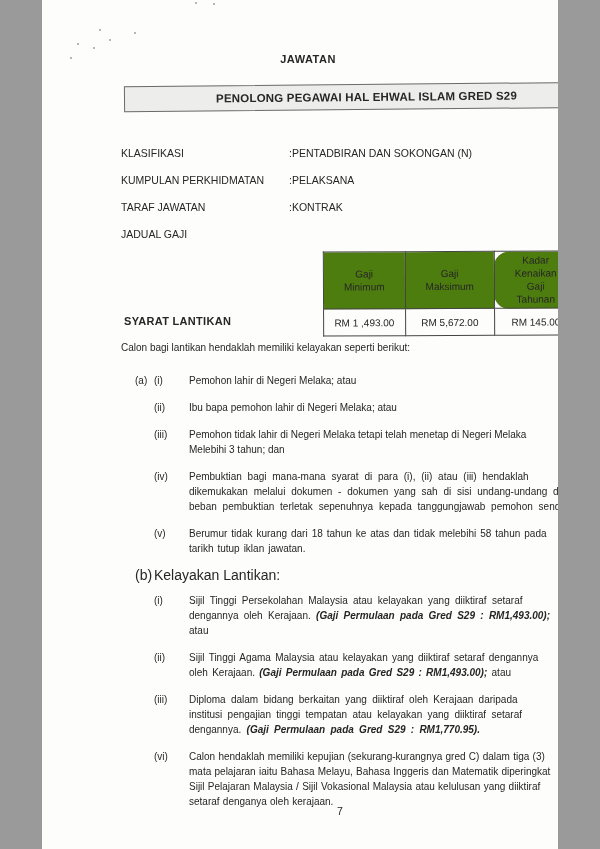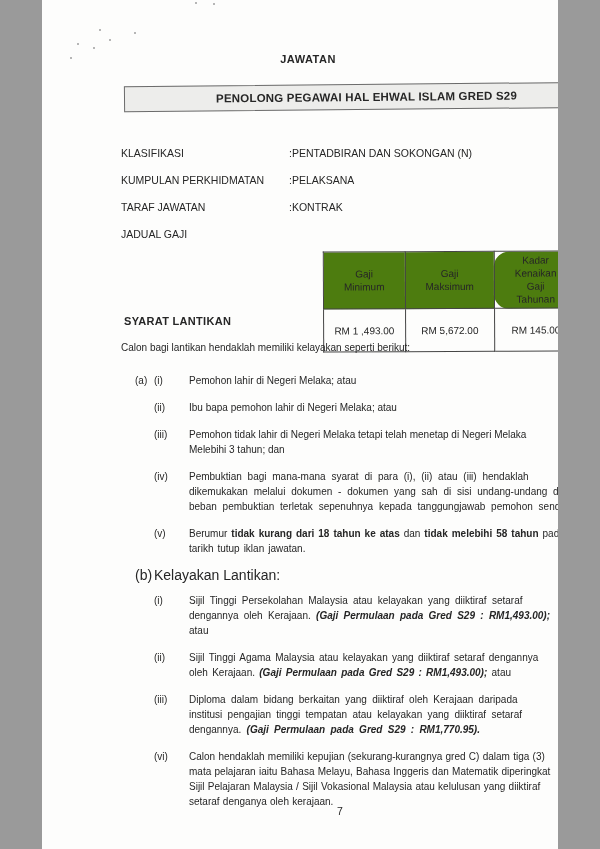--- a/index.html
+++ b/index.html
@@ -13,32 +13,32 @@
           justify-content:center;font-size:11.5px;font-weight:bold;letter-spacing:.2px;}
   .fields{position:absolute;top:146px;left:79px;font-size:10.5px;}
   .frow{display:flex;line-height:15px;margin-bottom:12px;}
   .flabel{width:168px;flex:0 0 168px;}
   .fvalue{white-space:pre;}
   table.salary{position:absolute;top:251px;left:281px;border-collapse:collapse;
                font-size:10px;transform:rotate(-0.25deg);}
   table.salary th,table.salary td{border:1px solid #454545;text-align:center;vertical-align:middle;}
   table.salary th{background:#4d7c0f;font-weight:normal;white-space:pre-line;line-height:13px;
                   height:30px;padding:2px 20px;}
-  table.salary td{background:#fdfdfc;height:26px;padding:8px 6px;white-space:pre;}
+  table.salary td{background:#fdfdfc;height:26px;padding:0 6px;white-space:pre;}
   .c1{width:76px;} .c2{width:84px;} .c3{width:101px;border-radius:15px;}
   .syarat-heading{position:absolute;top:315px;left:82px;font-size:11px;font-weight:bold;letter-spacing:.3px;}
   .intro{position:absolute;top:340px;left:79px;font-size:10px;line-height:15px;}
   #sections{position:absolute;top:373px;left:92px;width:458px;}
   .sec-title{position:relative;margin-left:1px;font-size:14px;line-height:15px;margin-bottom:10px;}
   .sec-lab{display:inline-block;width:19px;}
   .item{position:relative;padding-left:55px;margin-bottom:12px;font-size:10px;line-height:15px;}
   .marker{position:absolute;left:20px;top:0;}
   .sec-label-abs{position:absolute;left:1px;top:0;}
   .itext{white-space:pre-wrap;}
-  .st-n{} .st-b{font-weight:bold;} .st-bi{font-weight:bold;font-style:italic;}
+  .st-n{} .st-b{font-weight:normal;} .st-bi{font-weight:bold;font-style:italic;}
   .pageno{position:absolute;top:805px;left:0;width:596px;text-align:center;font-size:10.5px;}
 </style>
 </head>
 <body>
 
 <div class="page">
   <div id="specks">
       <div class="speck" style="left: 57px; top: 29px;"></div>
       <div class="speck" style="left: 92px; top: 32px;"></div>
       <div class="speck" style="left: 67px; top: 39px;"></div>

